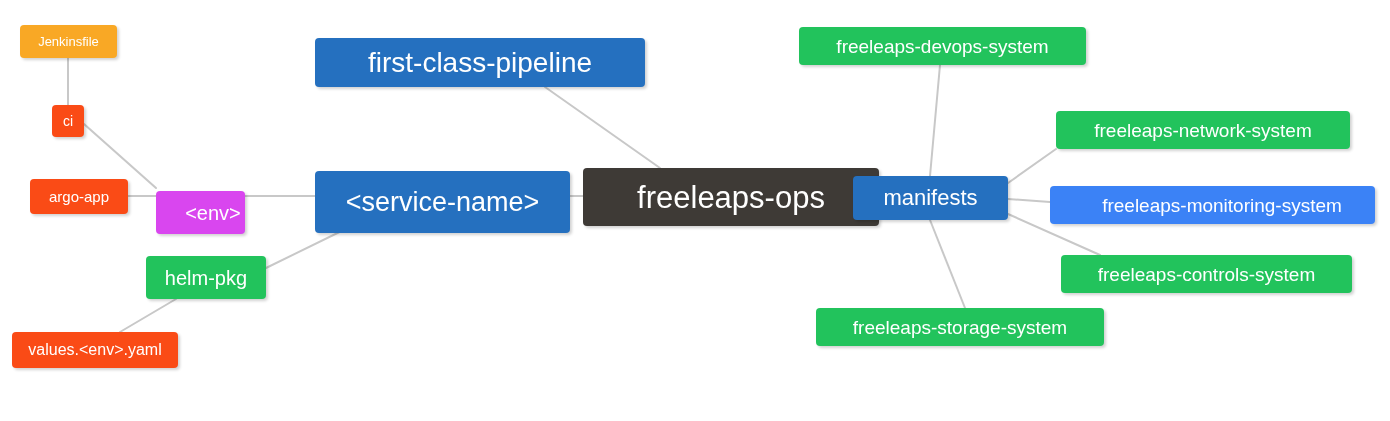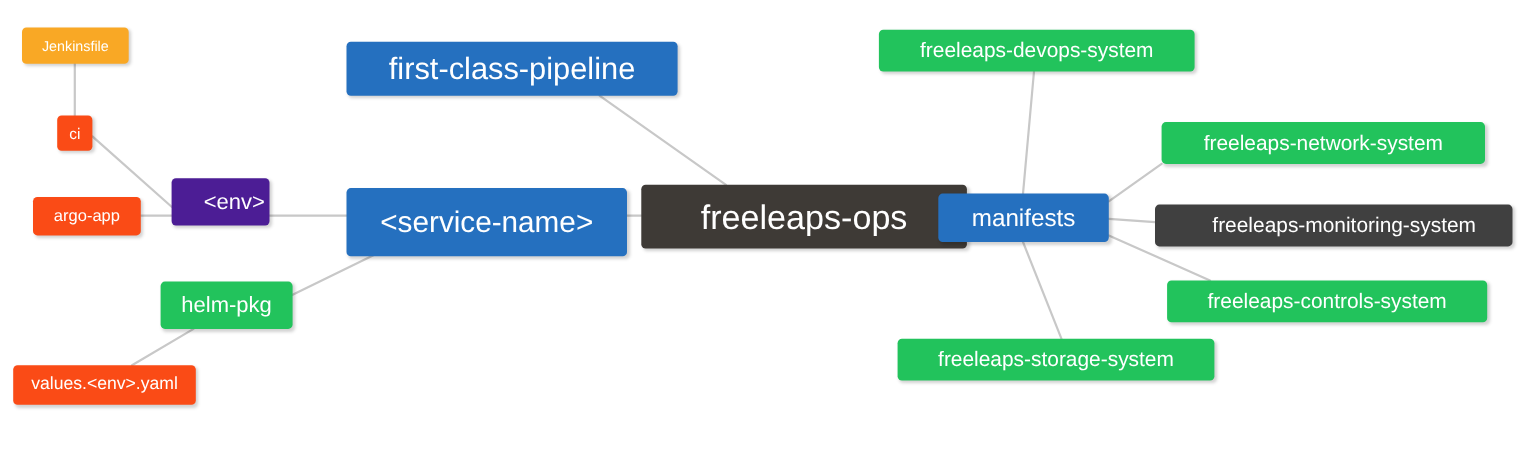--- a/index.html
+++ b/index.html
@@ -65,48 +65,48 @@
   <div id="node-layer">
       <div class="node" style="left: 20px; top: 25px; width: 97px; height: 33px; background: rgb(249, 168, 37); font-size: 13px;">
         <span class="node-label">Jenkinsfile</span>
       </div>
       <div class="node" style="left: 52px; top: 105px; width: 32px; height: 32px; background: rgb(250, 75, 22); font-size: 14px;">
         <span class="node-label">ci</span>
       </div>
       <div class="node" style="left: 30px; top: 179px; width: 98px; height: 35px; background: rgb(250, 75, 22); font-size: 15px;">
         <span class="node-label">argo-app</span>
       </div>
-      <div class="node" style="left: 156px; top: 162px; width: 89px; height: 43px; background: #4c1d95; font-size: 20px; padding-left: 25px;">
+      <div class="node" style="left: 156px; top: 191px; width: 89px; height: 43px; background: #d946ef; font-size: 20px; padding-left: 25px;">
         <span class="node-label">&lt;env&gt;</span>
       </div>
       <div class="node" style="left: 146px; top: 256px; width: 120px; height: 43px; background: rgb(34, 195, 92); font-size: 20px;">
         <span class="node-label">helm-pkg</span>
       </div>
       <div class="node" style="left: 12px; top: 332px; width: 166px; height: 36px; background: rgb(250, 75, 22); font-size: 16px;">
         <span class="node-label">values.&lt;env&gt;.yaml</span>
       </div>
-      <div class="node" style="left: 315px; top: 38px; width: 301px; height: 49px; background: rgb(37, 112, 191); font-size: 28px;">
+      <div class="node" style="left: 315px; top: 38px; width: 330px; height: 49px; background: rgb(37, 112, 191); font-size: 28px;">
         <span class="node-label">first-class-pipeline</span>
       </div>
       <div class="node" style="left: 315px; top: 171px; width: 255px; height: 62px; background: rgb(37, 112, 191); font-size: 27px;">
         <span class="node-label">&lt;service-name&gt;</span>
       </div>
       <div class="node" style="left: 583px; top: 168px; width: 296px; height: 58px; background: rgb(62, 58, 54); font-size: 31px;">
         <span class="node-label">freeleaps-ops</span>
       </div>
       <div class="node" style="left: 853px; top: 176px; width: 155px; height: 44px; background: rgb(37, 112, 191); font-size: 22px;">
         <span class="node-label">manifests</span>
       </div>
       <div class="node" style="left: 799px; top: 27px; width: 287px; height: 38px; background: rgb(34, 195, 92); font-size: 19px;">
         <span class="node-label">freeleaps-devops-system</span>
       </div>
       <div class="node" style="left: 1056px; top: 111px; width: 294px; height: 38px; background: rgb(34, 195, 92); font-size: 19px; justify-content: center;">
         <span class="node-label">freeleaps-network-system</span>
       </div>
-      <div class="node" style="left: 1050px; top: 186px; width: 325px; height: 38px; background: #404040; font-size: 19px; padding-left: 19px;">
+      <div class="node" style="left: 1050px; top: 186px; width: 325px; height: 38px; background: #3b82f6; font-size: 19px; padding-left: 19px;">
         <span class="node-label">freeleaps-monitoring-system</span>
       </div>
       <div class="node" style="left: 1061px; top: 255px; width: 291px; height: 38px; background: rgb(34, 195, 92); font-size: 19px;">
         <span class="node-label">freeleaps-controls-system</span>
       </div>
       <div class="node" style="left: 816px; top: 308px; width: 288px; height: 38px; background: rgb(34, 195, 92); font-size: 19px;">
         <span class="node-label">freeleaps-storage-system</span>
       </div>
     </div>
 </div>

